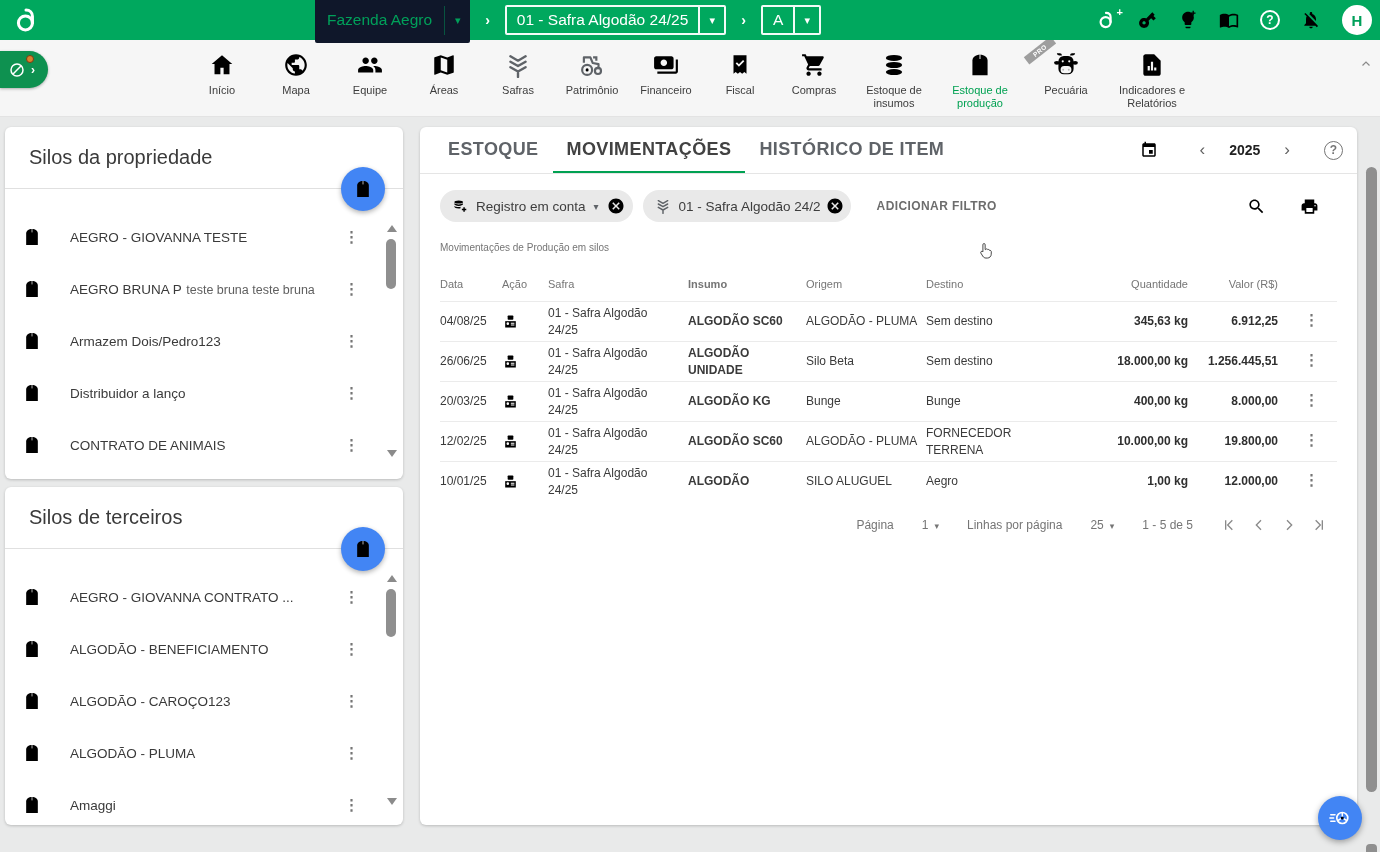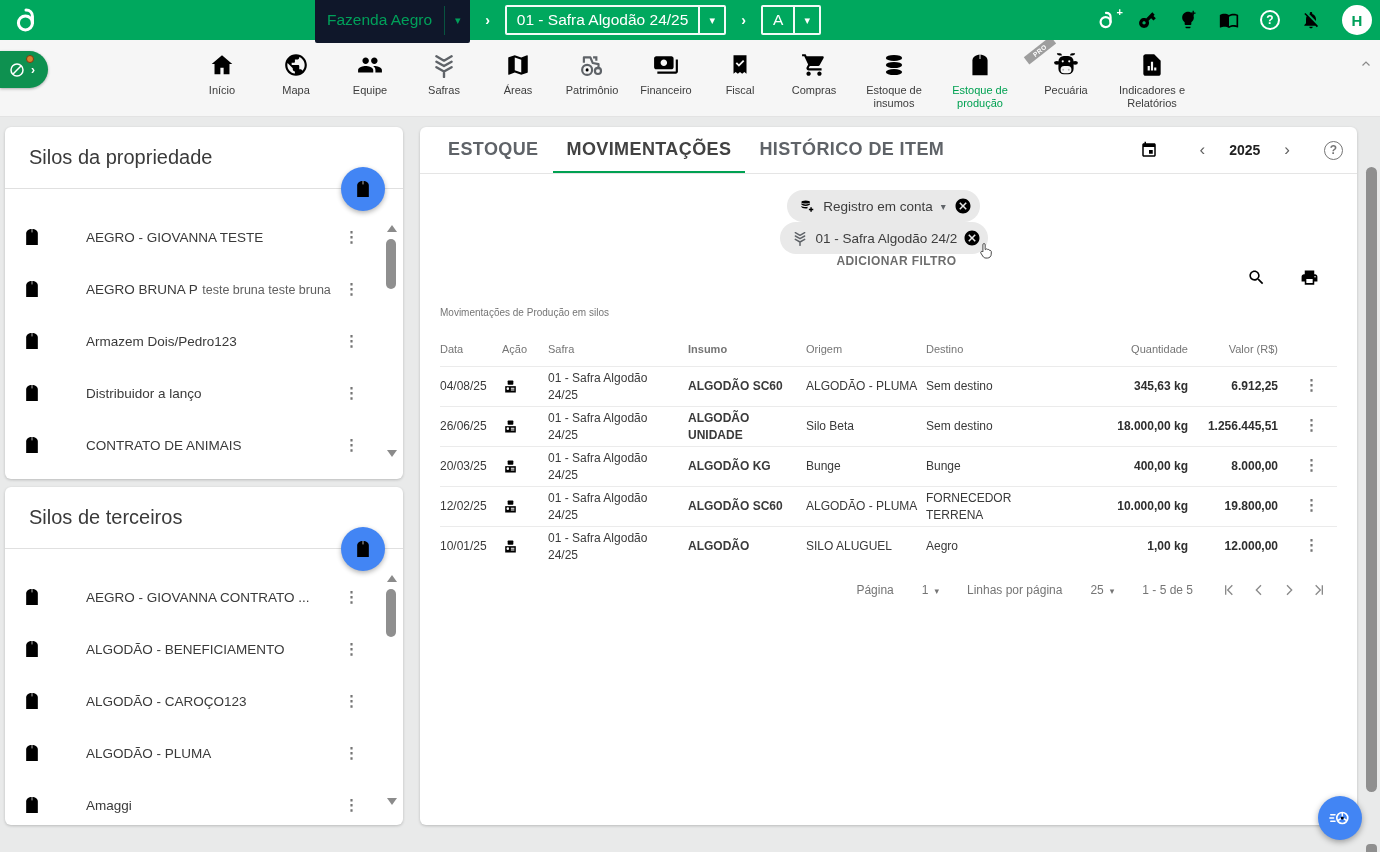--- a/index.html
+++ b/index.html
@@ -60,21 +60,21 @@
   .side-head { height:62px; display:flex; align-items:center; padding-left:24px;
      border-bottom:1px solid #e0e0e0; position:relative; }
   .side-title { font-size:20px; color:#3a3a3a; }
   .fab { position:absolute; right:18px; top:40px; width:44px; height:44px; border-radius:50%;
      background:#4285f4; box-shadow:0 2px 5px rgba(0,0,0,.3); display:flex; align-items:center; justify-content:center; z-index:5; }
   .fab svg { width:20px; height:20px; color:#fff; }
 
   .silo-list { position:relative; padding-top:22px; }
   .silo-item { display:flex; align-items:center; min-height:52px; padding:0 44px 0 17px; }
   .silo-item .s-ic { width:20px; height:20px; color:#757575; flex:none; }
-  .s-txt { margin-left:44px; flex:1; min-width:0; }
+  .s-txt { margin-left:28px; flex:1; min-width:0; }
   .s-name { font-size:13.5px; color:#3a3a3a; white-space:nowrap; overflow:hidden; text-overflow:ellipsis; }
   .s-sub { font-size:12.5px; color:#5f5f5f; margin-top:2px; }
   .kebab { color:#757575; font-size:15px; font-weight:bold; letter-spacing:0; cursor:pointer; line-height:14px; }
 
   .v-scroll { position:absolute; width:14px; right:4px; }
   .tri-up, .tri-down { position:absolute; left:2px; width:0; height:0; border-left:5px solid transparent; border-right:5px solid transparent; }
   .tri-up { border-bottom:7px solid #8b8b8b; }
   .tri-down { border-top:7px solid #8b8b8b; }
   .v-thumb { position:absolute; left:1px; width:10px; background:#8f8f8f; border-radius:5px; }
 
@@ -83,21 +83,21 @@
   .tab { display:flex; align-items:center; padding:0 14px; font-size:18px; font-weight:bold; letter-spacing:.4px;
      color:#5f6368; border-bottom:2px solid transparent; cursor:pointer; }
   .tab.active { color:#424242; border-bottom-color:#00a152; }
   .tabs-right { margin-left:auto; display:flex; align-items:center; gap:0; color:#5f6368; }
   .cal-ic { width:18px; height:18px; color:#616161; margin-right:24px; cursor:pointer; }
   .yr-arrow { font-size:17px; color:#616161; padding:0 18px; cursor:pointer; }
   .yr { font-size:14px; font-weight:bold; color:#212121; padding:0 6px; }
   .help-circ { width:19px; height:19px; border:1.6px solid #757575; border-radius:50%; color:#757575;
      font-size:12px; font-weight:bold; display:flex; align-items:center; justify-content:center; margin-left:16px; cursor:pointer; }
 
-  .filter-row { display:flex; align-items:center; padding:16px 20px 6px 20px;flex-direction:column; }
+  .filter-row { display:flex; align-items:center; padding:16px 20px 6px 20px; }
   .chip { height:32px; background:#e9e9e9; border-radius:16px; display:flex; align-items:center;
      padding:0 8px 0 12px; font-size:13.5px; color:#3d3d3d; margin-right:10px; }
   .chip .c-ic { width:16px; height:16px; color:#5f6368; margin-right:8px; flex:none; }
   .chip .dd { font-size:10px; color:#5f6368; margin:0 8px; }
   .cancel-ic { width:18px; height:18px; color:#707070; flex:none; cursor:pointer; }
   .chip.clip { max-width:208px; overflow:hidden; }
   .chip.clip .cancel-ic { margin-left:6px; width:18px; }
   .add-filter { margin-left:16px; font-size:12px; font-weight:bold; letter-spacing:.4px; color:#6d6d6d; cursor:pointer; }
   .fr-right { margin-left:auto; display:flex; align-items:center; gap:34px; margin-right:18px; }
   .fr-right svg { width:19px; height:19px; color:#616161; cursor:pointer; }
@@ -342,29 +342,29 @@
     <span class="nav-lbl">Mapa</span>
   </div>
   <div class="nav-item">
     <svg class="nav-ic">
         <use href="#i-group"></use>
       </svg>
     <span class="nav-lbl">Equipe</span>
   </div>
   <div class="nav-item">
     <svg class="nav-ic">
+        <use href="#i-map"></use>
+      </svg>
+    <span class="nav-lbl">Áreas</span>
+  </div>
+  <div class="nav-item">
+    <svg class="nav-ic">
         <use href="#i-wheat"></use>
       </svg>
     <span class="nav-lbl">Safras</span>
-  </div>
-  <div class="nav-item">
-    <svg class="nav-ic">
-        <use href="#i-map"></use>
-      </svg>
-    <span class="nav-lbl">Áreas</span>
   </div>
   <div class="nav-item">
     <svg class="nav-ic">
         <use href="#i-tractor"></use>
       </svg>
     <span class="nav-lbl">Patrimônio</span>
   </div>
   <div class="nav-item">
     <svg class="nav-ic">
         <use href="#i-money"></use>

